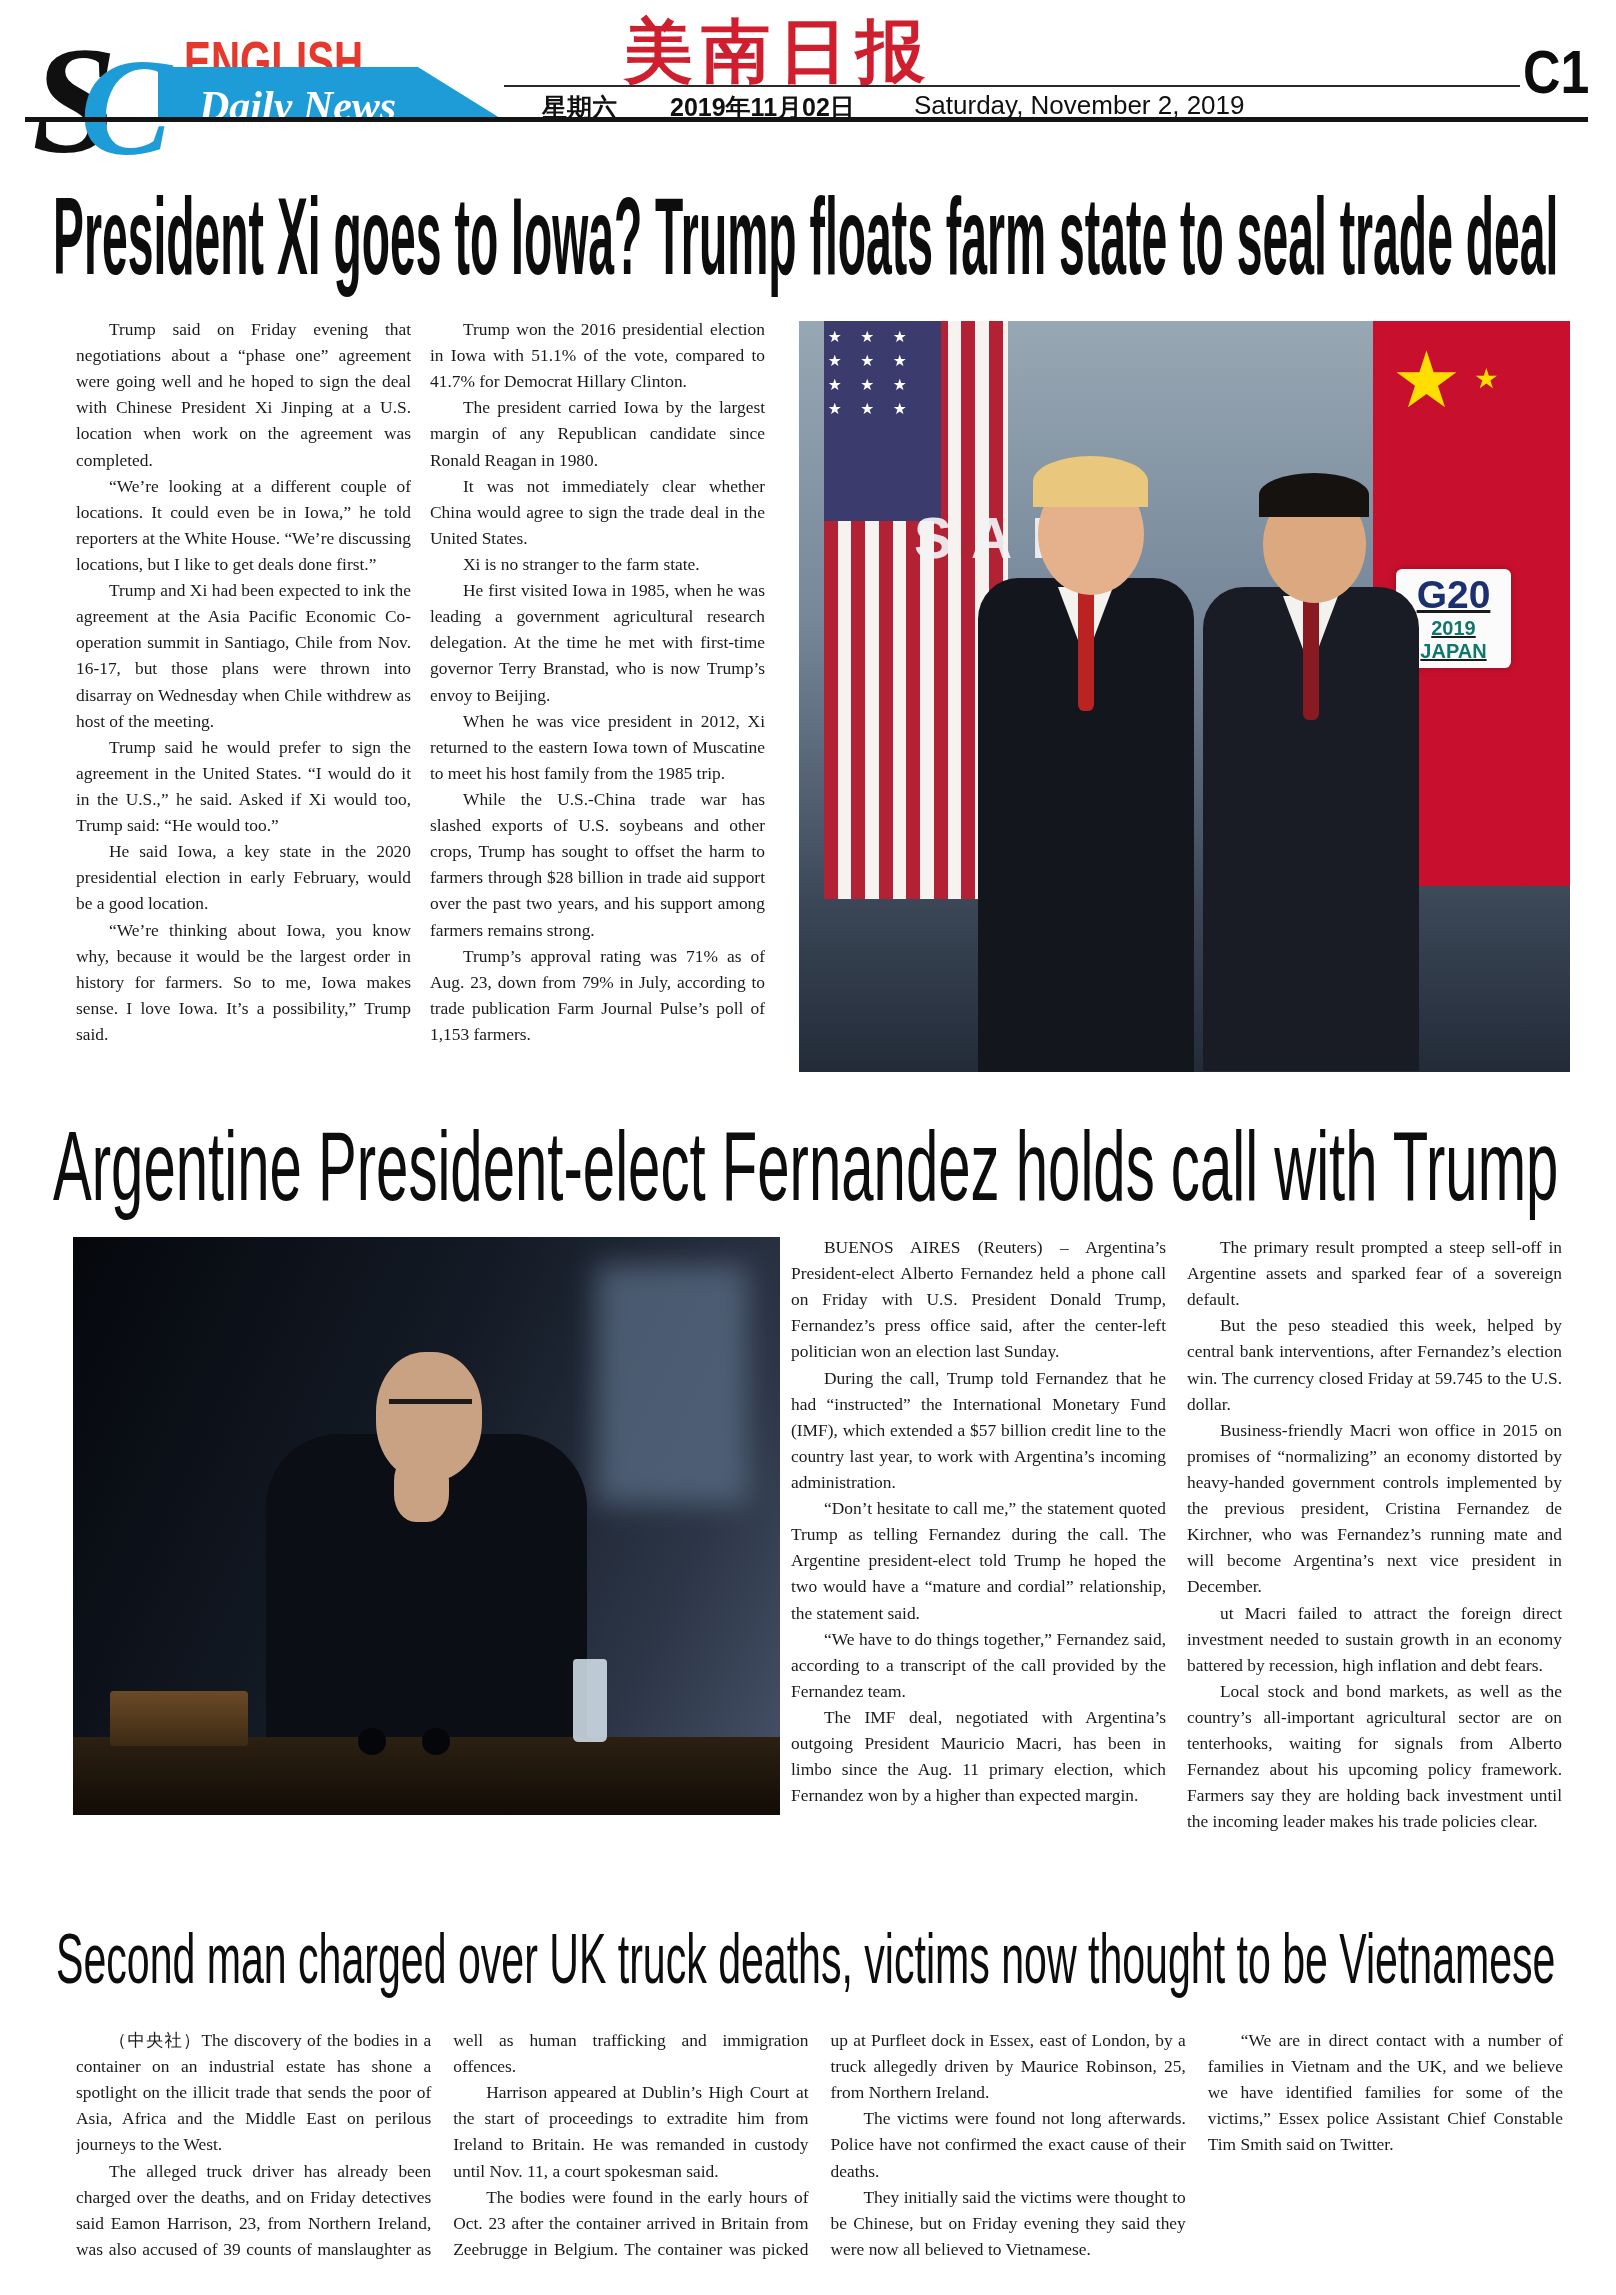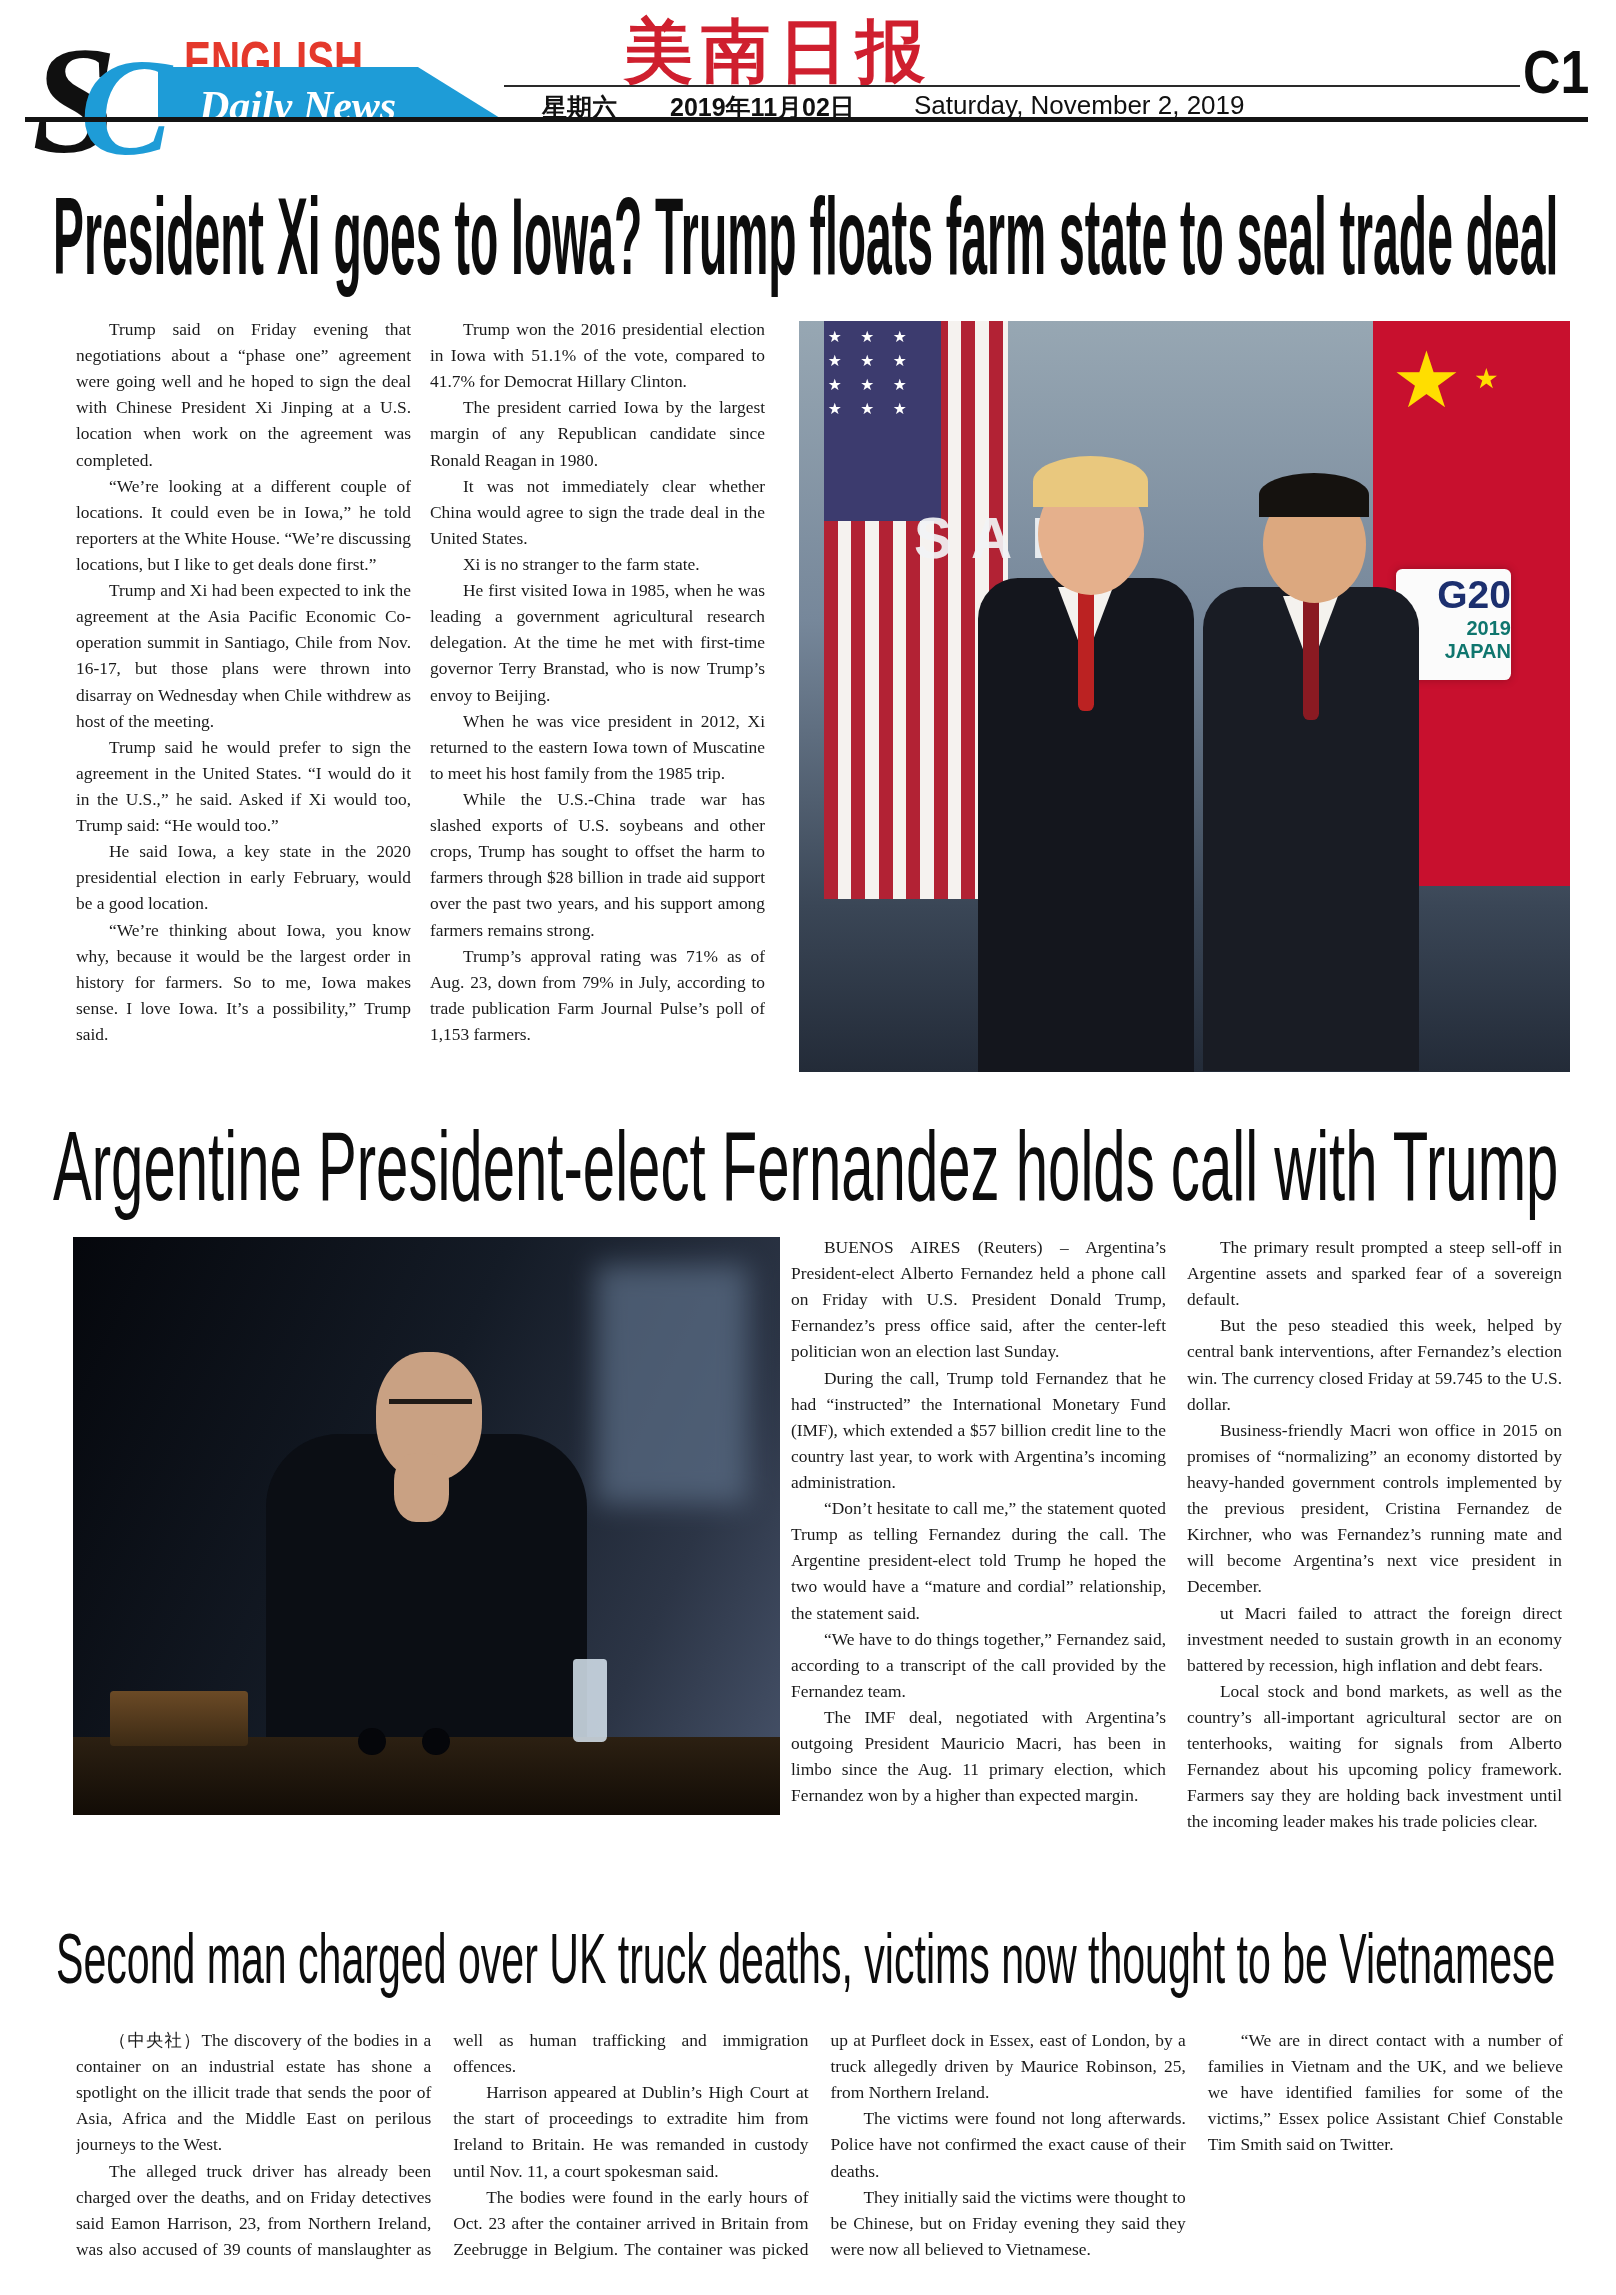--- a/index.html
+++ b/index.html
@@ -42,22 +42,22 @@
   .uscanton{position:absolute;left:0;top:0;width:110px;height:193px;background:#3c3b6e;color:#fff;
             font-size:15.6px;line-height:24px;letter-spacing:7.3px;overflow:hidden;padding:3.7px;}
   .cnflag{position:absolute;right:0;top:0;width:197px;height:565px;background:#c8102e;}
   .cnstar{position:absolute;color:#ffde00;font-size:78px;left:18.4px;top:13.8px;}
   .cnstar2{position:absolute;color:#ffde00;font-size:27.5px;left:101px;top:41px;}
   .figure{position:absolute;border-radius:41px 41px 0 0;}
   .head{position:absolute;border-radius:50%;}
   .hair{position:absolute;border-radius:50% 50% 0 0;}
   .tie{position:absolute;width:15.6px;height:119px;}
   .shirt{position:absolute;width:55px;height:73px;background:#f4f2ee;clip-path:polygon(50% 100%,0 0,100% 0);}
-  .g20box{position:absolute;left:597px;top:248px;width:115px;height:111px;background:#fbfbfb;border-radius:6.4px;
-          text-align:right;box-shadow:0 0 8.3px rgba(0,0,0,.25);}
+  .g20box{position:absolute;left:597px;top:248px;width:115px;height:99px;background:#fbfbfb;border-radius:6.4px;
+          text-align:center;box-shadow:0 0 8.3px rgba(0,0,0,.25);text-decoration:underline;}
   .g20{font:bold 39px "Liberation Sans",sans-serif;color:#1c2f6e;margin-top:3.7px;}
   .g20sub{font:bold 20px "Liberation Sans",sans-serif;color:#0f766e;line-height:23px;}
 
   
   #photo2{left:73px;top:1237px;width:707px;height:578px;overflow:hidden;
           background:linear-gradient(115deg,#05070c 0%,#141b26 45%,#2c3546 78%,#47536a 100%);}
   .p2window{position:absolute;right:32px;top:27.5px;width:152px;height:239px;background:#5d7089;filter:blur(13.8px);opacity:.7;}
   .p2suit{position:absolute;left:193px;top:197px;width:321px;height:381px;background:#0b0e14;border-radius:73px 73px 0 0;}
   .p2head{position:absolute;left:303px;top:115px;width:106px;height:129px;background:#c9a183;border-radius:46%;}
   .p2glasses{position:absolute;left:316px;top:162px;width:83px;height:12px;border-top:5.5px solid #201a16;}

